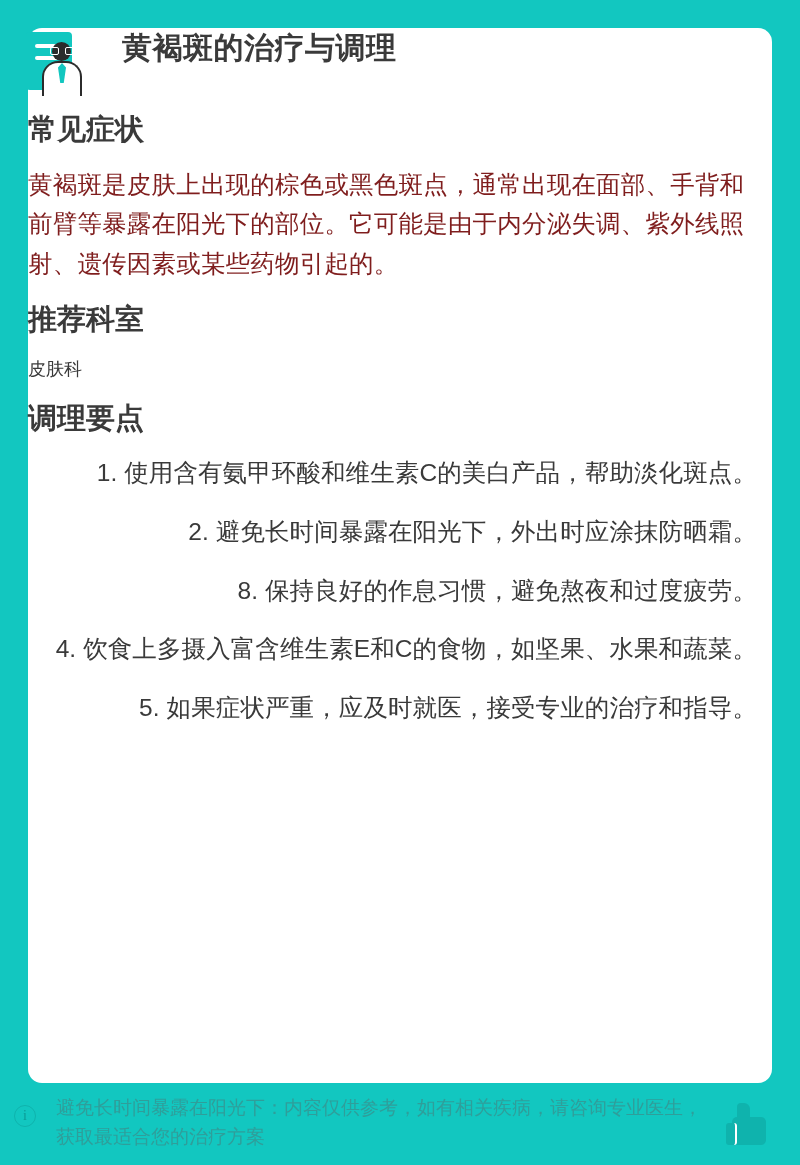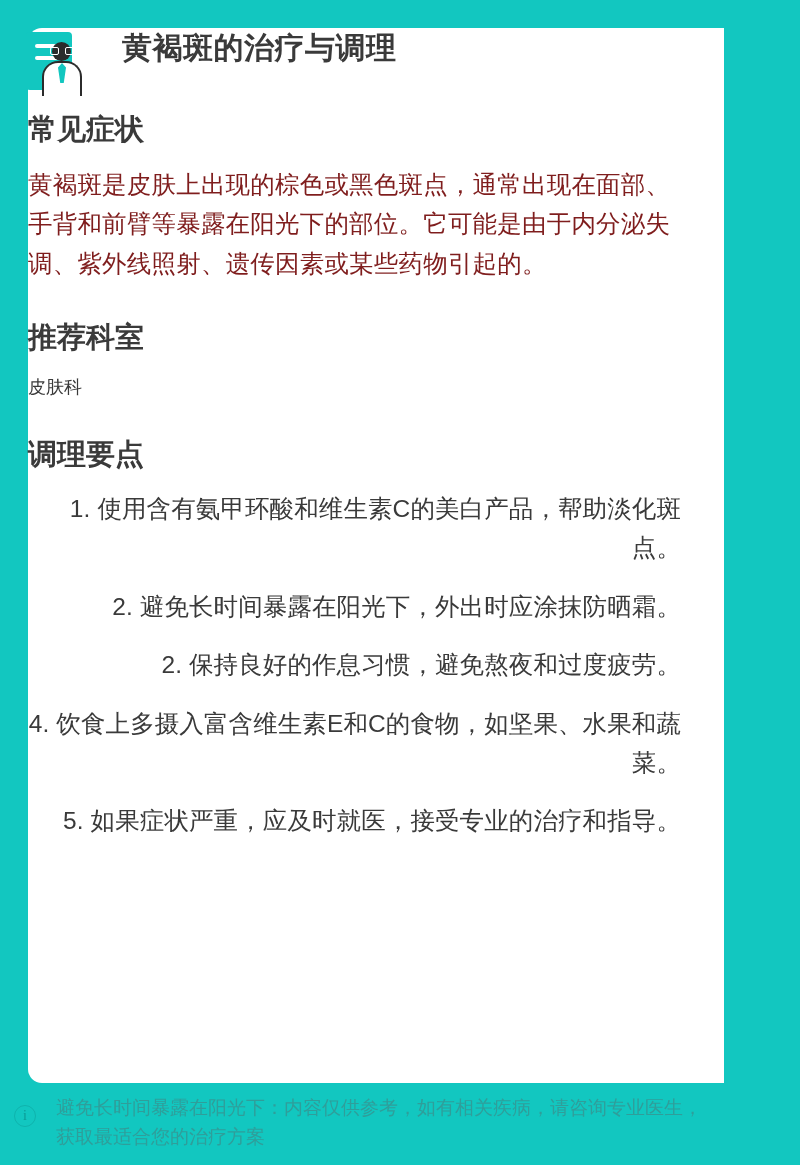--- a/index.html
+++ b/index.html
@@ -6,21 +6,21 @@
   html, body {
     margin: 0;
     padding: 0;
     width: 800px;
     height: 1165px;
     background: #12c7c0;
     font-family: "Liberation Sans", "DejaVu Sans", sans-serif;
   }
   .page {
     position: relative;
-    width: 724px;
+    width: 800px;
     height: 1165px;
     background: #12c7c0;
     overflow: hidden;
   }
   .card {
     position: absolute;
     left: 28px;
     top: 28px;
     width: 744px;
     height: 1055px;
@@ -112,21 +112,21 @@
     top: 112px;
     right: 43px;
   }
   h2.section {
     margin: 0 0 18px 0;
     font-size: 29px;
     font-weight: bold;
     color: #3a3a3a;
     line-height: 1.2;
   }
-  h2.section.spaced { margin-top: 36px; }
+  h2.section.spaced { margin-top: 18px; }
   p.body {
     margin: 0;
     font-size: 24.5px;
     line-height: 1.62;
     color: #7f1d1d;
     letter-spacing: 0.2px;
   }
   p.plain {
     margin: 0 0 6px 0;
     font-size: 18px;
@@ -237,21 +237,21 @@
     <h2 class="section">常见症状</h2>
     <p class="body">黄褐斑是皮肤上出现的棕色或黑色斑点，通常出现在面部、手背和前臂等暴露在阳光下的部位。它可能是由于内分泌失调、紫外线照射、遗传因素或某些药物引起的。</p>
 
     <h2 class="section spaced">推荐科室</h2>
     <p class="plain">皮肤科</p>
 
     <h2 class="section spaced">调理要点</h2>
     <ol class="tips">
       <li>1. 使用含有氨甲环酸和维生素C的美白产品，帮助淡化斑点。</li>
       <li>2. 避免长时间暴露在阳光下，外出时应涂抹防晒霜。</li>
-      <li>2. 保持良好的作息习惯，避免熬夜和过度疲劳。</li>
+      <li>8. 保持良好的作息习惯，避免熬夜和过度疲劳。</li>
       <li>4. 饮食上多摄入富含维生素E和C的食物，如坚果、水果和蔬菜。</li>
       <li>5. 如果症状严重，应及时就医，接受专业的治疗和指导。</li>
     </ol>
   </div>
 
   <div class="footer">
     <div class="footer-icon">i</div>
     <div class="footer-text">避免长时间暴露在阳光下：内容仅供参考，如有相关疾病，请咨询专业医生，获取最适合您的治疗方案</div>
     <div class="thumb">
       <div class="up"></div>

